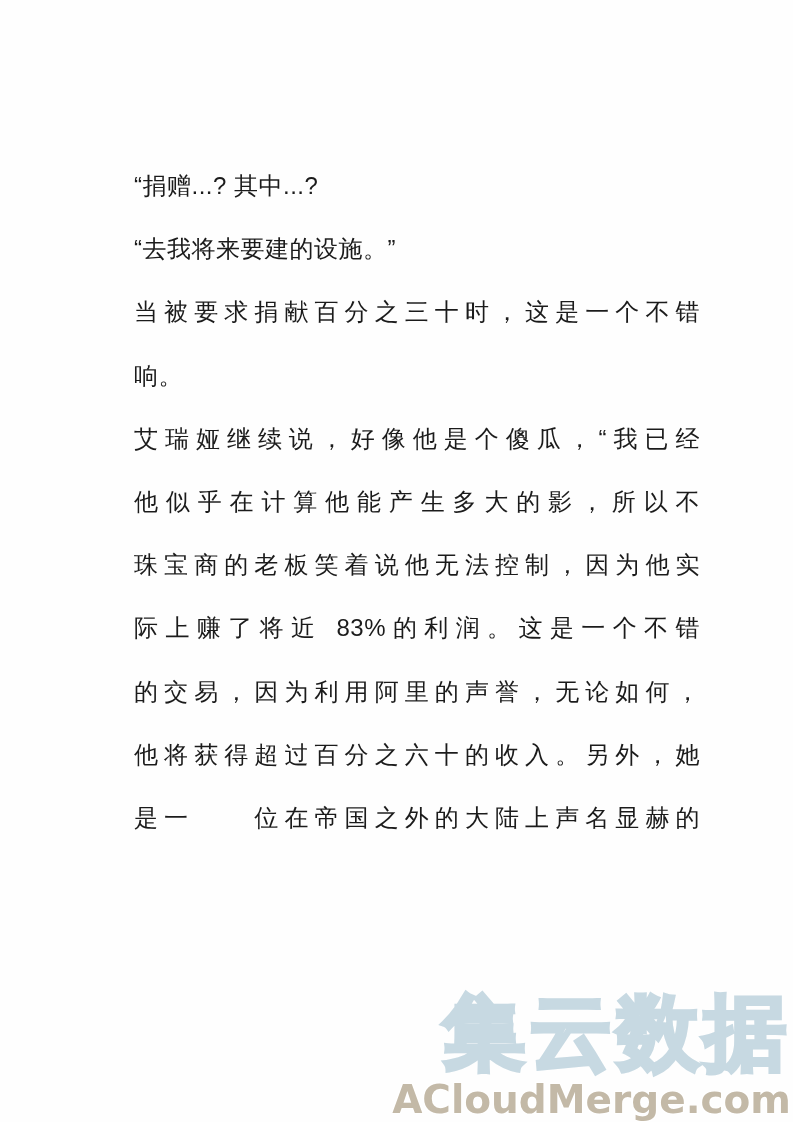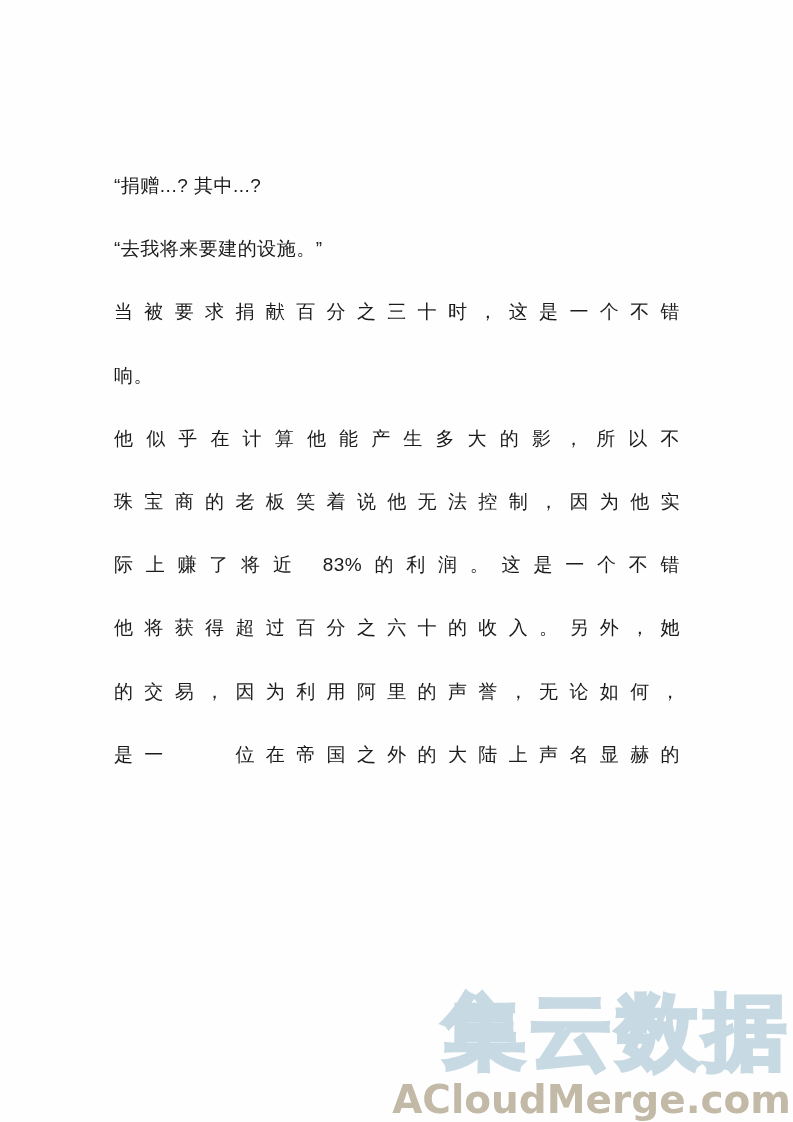--- a/index.html
+++ b/index.html
@@ -14,25 +14,25 @@
     background: var(--bg, #fefefe);
     font-family: "Liberation Sans", sans-serif;
   }
   .page {
     position: absolute;
     inset: 0;
   }
   
   .text-block {
     position: absolute;
-    left: 114px;
+    left: 134px;
     top: 154px;
     width: 566px;
     z-index: 2;
-    font-size: 19px;
+    font-size: 24px;
     line-height: 63.2px;
     color: var(--text-color, #1b1b1b);
     letter-spacing: 0.5px;
   }
   .line {
     height: 63.2px;
     white-space: pre-wrap;
   }
   .line.jl {
     text-align: justify;
@@ -41,21 +41,21 @@
   
   .watermark {
     position: absolute;
     right: 2px;
     bottom: 4px;
     z-index: 1;
     text-align: right;
     user-select: none;
   }
   .wm-cn {
-    font-family: Liberation Serif, serif;
+    font-family: Liberation Sans, sans-serif;
     font-weight: bold;
     font-size: 82px;
     line-height: 1.12;
     letter-spacing: 5px;
     color: #ffffff;
     -webkit-text-stroke: 4px var(--cn-outline, #c7d9e2);
     text-shadow: 0 0 1px var(--cn-outline, #c7d9e2);
   }
   .wm-site {
     font-family: "DejaVu Sans", sans-serif;
@@ -82,21 +82,22 @@
     <div class="wm-cn">集云数据</div>
     <div class="wm-site">ACloudMerge.com</div>
   </div>
 
   <div class="text-block">
 
   <div class="line">“捐赠...? 其中...?</div>
       <div class="line">“去我将来要建的设施。”</div>
       <div class="line jl">当被要求捐献百分之三十时，这是一个不错</div>
       <div class="line">响。</div>
+      <div class="line jl">艾瑞娅继续说，好像他是个傻瓜，“我已经</div>
       <div class="line jl">他似乎在计算他能产生多大的影，所以不</div>
       <div class="line jl">珠宝商的老板笑着说他无法控制，因为他实</div>
       <div class="line jl">际上赚了将近 83%的利润。这是一个不错</div>
+      <div class="line jl">的交易，因为利用阿里的声誉，无论如何，</div>
       <div class="line jl">他将获得超过百分之六十的收入。另外，她</div>
-      <div class="line jl">的交易，因为利用阿里的声誉，无论如何，</div>
       <div class="line jl">是一　　位在帝国之外的大陆上声名显赫的</div>
     </div>
 
 </div>
 
 </body></html>

